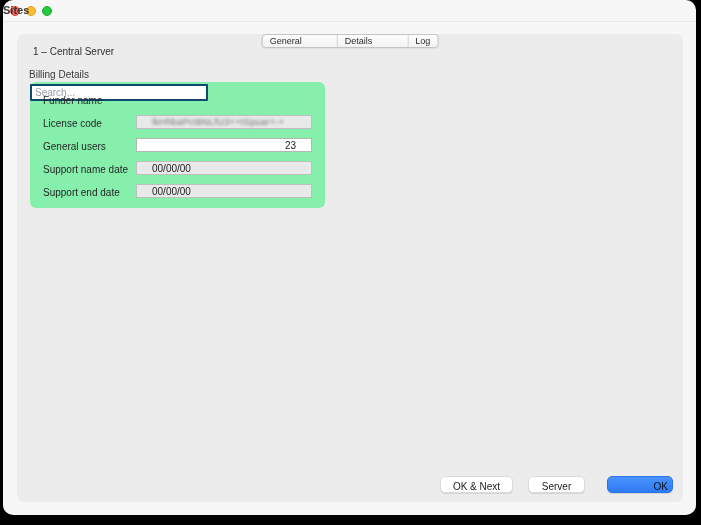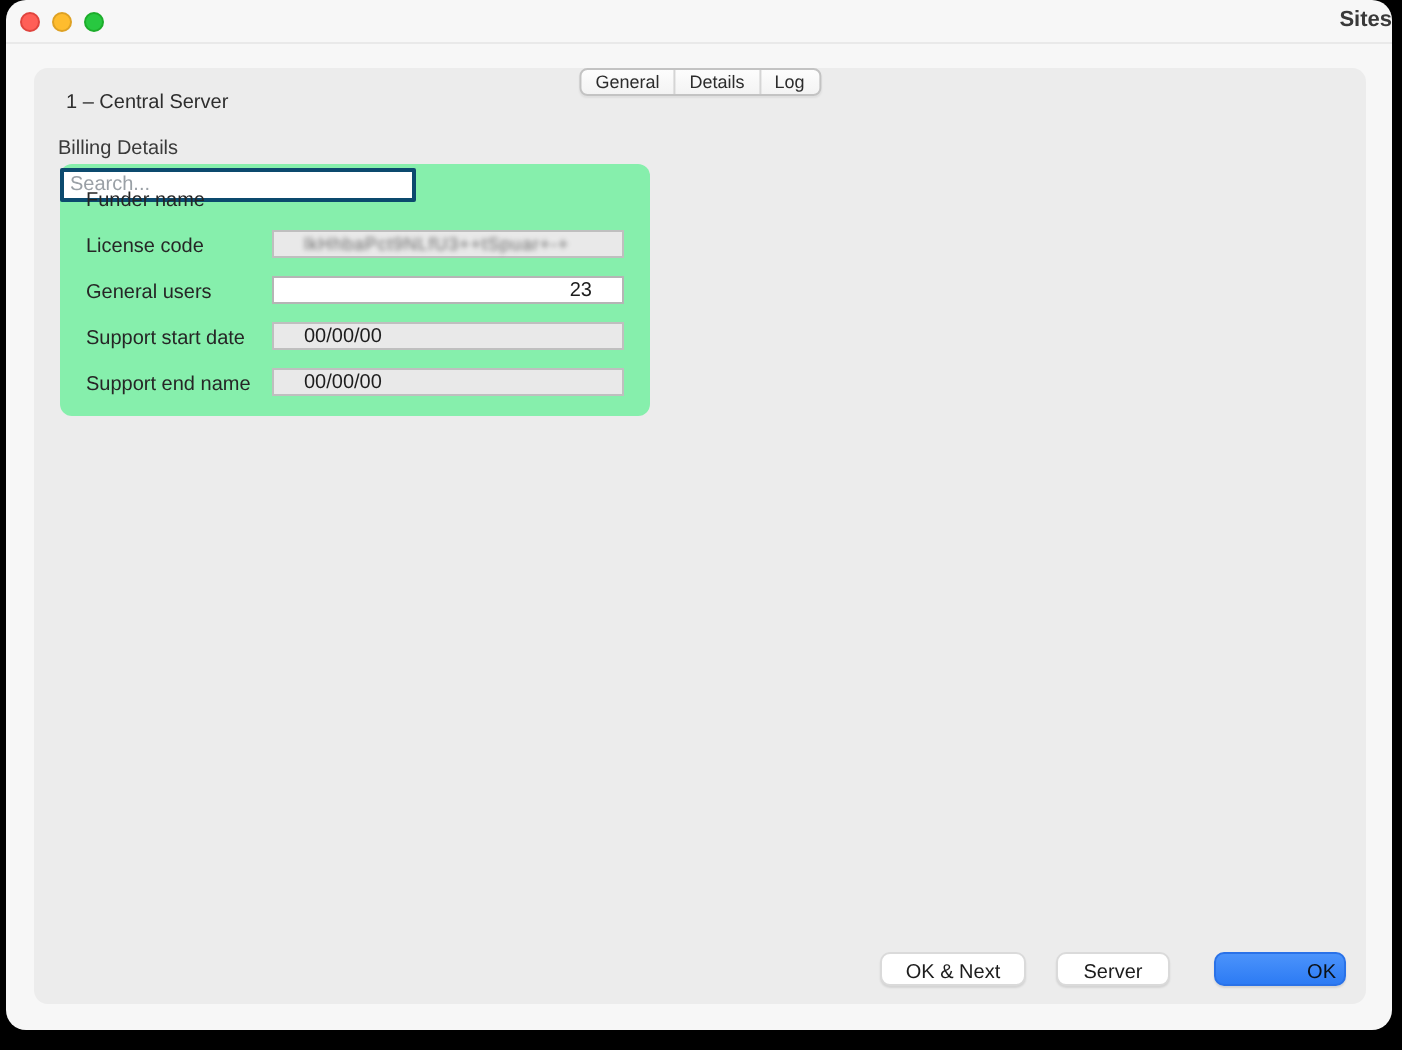--- a/index.html
+++ b/index.html
@@ -20,38 +20,39 @@
   }
   .titlebar {
     position:absolute; left:0; top:0; right:0; height:22px;
     border-bottom:1px solid #e9e9e9;
   }
   .traffic { position:absolute; top:6px; width:10px; height:10px; border-radius:50%; }
   .t-red   { left:7px;  background:#ff5f57; border:0.5px solid #e0443e; }
   .t-yel   { left:23px; background:#febc2e; border:0.5px solid #dea123; }
   .t-grn   { left:39px; background:#28c840; border:0.5px solid #1dad2b; }
   .win-title {
-    position:absolute; left:0; right:0; top:4px; text-align:right;
+    position:absolute; left:0; right:0; top:4px; text-align:left;
     font-size:11px; font-weight:bold; color:#3a3a3a;
   }
 
   
   .panel {
     position:absolute; left:14px; top:34px; width:666px; height:468px;
     background:#ececec; border-radius:7px;
   }
 
   
   .tabbar {
     position:absolute; top:0; left:50%; transform:translateX(-50%);
     display:flex; height:14px;
     background:linear-gradient(#fdfdfd,#f3f3f3);
     border:1px solid #c3c3c3; border-radius:4px;
     box-shadow:0 1px 1px rgba(0,0,0,0.06);
     overflow:hidden;
+    gap:28px;
   }
   .tabbar .tab {
     font-size:9px; line-height:12px; color:#2c2c2c;
     padding:0 7px; cursor:default; white-space:nowrap;
   }
   .tabbar .tab + .tab { border-left:1px solid #d5d5d5; }
 
   .site-heading {
     position:absolute; left:16px; top:12px;
     font-size:10px; color:#2e2e2e;
@@ -137,26 +138,26 @@
       <span class="f-label" style="top:36px">License code</span>
       <div class="f-input" style="top:33px">
         <span class="blurred">lkHhbaPct9NLfU3++tSpuar+-+</span>
       </div>
 
       <span class="f-label" style="top:59px">General users</span>
       <div class="f-input f-white f-right" style="top:56px">
         <span>23</span>
       </div>
 
-      <span class="f-label" style="top:82px">Support start date</span>
+      <span class="f-label" style="top:82px">Support name date</span>
       <div class="f-input" style="top:79px">
         <span>00/00/00</span>
       </div>
 
-      <span class="f-label" style="top:105px">Support end name</span>
+      <span class="f-label" style="top:105px">Support end date</span>
       <div class="f-input" style="top:102px">
         <span>00/00/00</span>
       </div>
 
     </div>
 
     <button class="btn btn-oknext">OK &amp; Next</button>
     <button class="btn btn-cancel">Server</button>
     <button class="btn btn-ok">OK</button>
 

